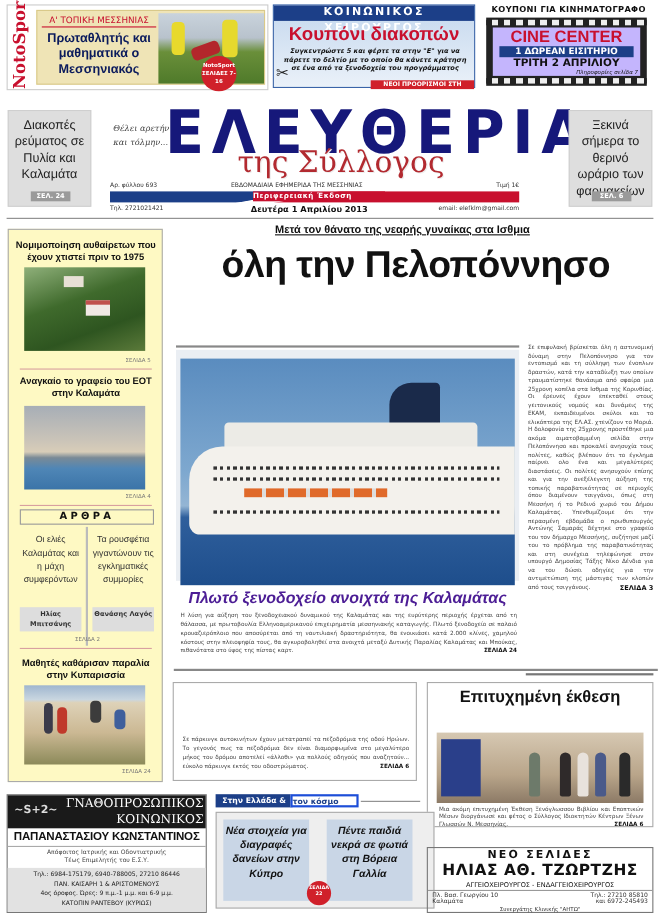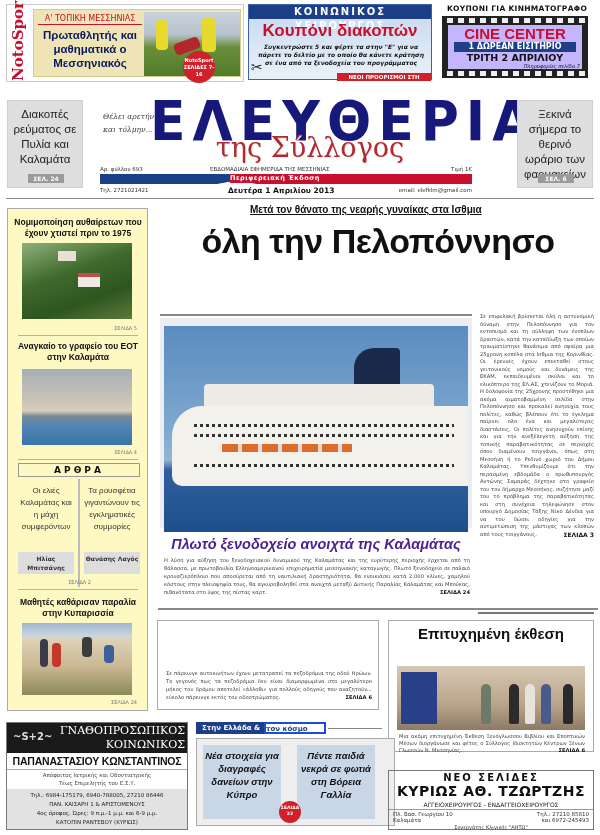--- a/index.html
+++ b/index.html
@@ -298,21 +298,21 @@
   <div class="abs world-line"></div>
   <div class="abs world-box">
     <div class="abs wb" style="left:6px">Νέα στοιχεία για διαγραφές δανείων στην Κύπρο</div>
     <div class="abs wb" style="left:100px">Πέντε παιδιά νεκρά σε φωτιά στη Βόρεια Γαλλία</div>
     <div class="abs world-badge">ΣΕΛΙΔΑ 22</div>
   </div>
 </div>
 
 <div class="abs ad2">
   <div class="abs ad2-t1">ΝΕΟ ΣΕΛΙΔΕΣ</div>
-  <div class="abs ad2-t2">ΚΥΡΙΩΣ ΑΘ. ΤΖΩΡΤΖΗΣ</div>
+  <div class="abs ad2-t2">ΗΛΙΑΣ ΑΘ. ΤΖΩΡΤΖΗΣ</div>
   <div class="abs ad2-t3">ΑΓΓΕΙΟΧΕΙΡΟΥΡΓΟΣ - ΕΝΔΑΓΓΕΙΟΧΕΙΡΟΥΡΓΟΣ</div>
   <div class="abs ad2-row">
     <span style="left:0;top:0">Πλ. Βασ. Γεωργίου 10</span>
     <span style="left:0;top:6px">Καλαμάτα</span>
     <span style="right:0;top:0">Τηλ.: 27210 85810</span>
     <span style="right:0;top:6px">και 6972-245493</span>
   </div>
   <div class="abs ad2-foot">Συνεργάτης Κλινικής "ΑΗΤΩ"</div>
 </div>
 

